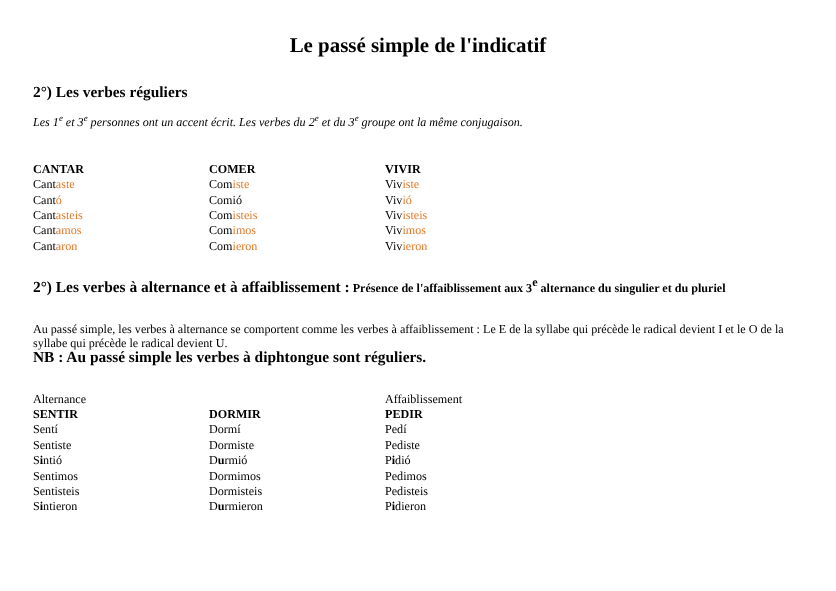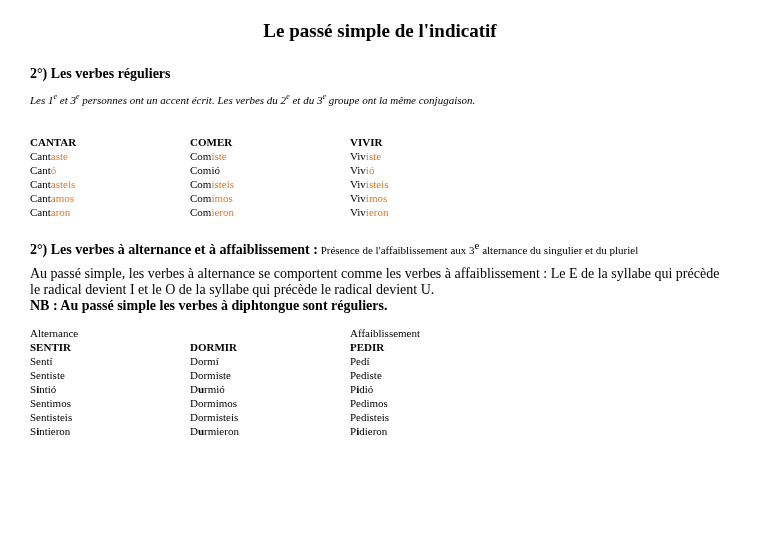--- a/index.html
+++ b/index.html
@@ -9,21 +9,21 @@
     margin: 0;
     padding: 20px 30px;
     font-size: 12px;
     width: 760px;
     box-sizing: border-box;
   }
   h1 {
     text-align: center;
     font-size: 19px;
     font-weight: bold;
-    margin: 0 0 24px 0;
+    margin: 11px 0 24px 0;
   }
   h2 {
     font-size: 14px;
     font-weight: bold;
     margin: 12px 0 10px 0;
   }
   .intro {
     font-size: 11px;
     margin-bottom: 29px;
     font-style: italic;
@@ -39,24 +39,24 @@
     width: 160px;
   }
   table.conj tr.head td {
     font-weight: bold;
   }
   .accent { color: #e07a2a; }
   .sect2-head {
     font-size: 14px;
     font-weight: bold;
   }
-  .plain { font-weight: normal; font-size: 11px; }
+  .plain { font-weight: bold; font-size: 11px; }
   .para {
-    font-size: 14px;
-    margin: 8px 0 0 0;
+    font-size: 11px;
+    margin: 24px 0 0 0;
   }
   .nb { font-weight: bold; font-size: 14px; }
   .subhead {
     font-size: 11px;
     margin-top: 12px;
   }
   .bold-letter { font-weight: bold; }
 </style>
 </head>
 <body>
@@ -104,21 +104,21 @@
 </tbody>
   </table>
 
 <div style="margin-top:18px;">
   <span class="sect2-head">2°) Les verbes à alternance et à affaiblissement :</span><span class="plain"> Présence de l'affaiblissement aux 3</span><span class="sup plain">e</span><span class="plain"> alternance du singulier et du pluriel</span>
 </div>
 
 <div class="para">Au passé simple, les verbes à alternance se comportent comme les verbes à affaiblissement : Le E de la syllabe qui précède le radical devient I et le O de la syllabe qui précède le radical devient U.</div>
 <div class="nb">NB : Au passé simple les verbes à diphtongue sont réguliers.</div>
 
-<table class="conj subhead" style="margin-top:12px;">
+<table class="conj subhead" style="margin-top:22px;">
   <tbody>
       <tr>
     <td>Alternance</td>
     <td></td>
     <td>Affaiblissement</td>
   </tr>
   <tr class="head">
     <td>SENTIR</td>
     <td>DORMIR</td>
     <td>PEDIR</td>

